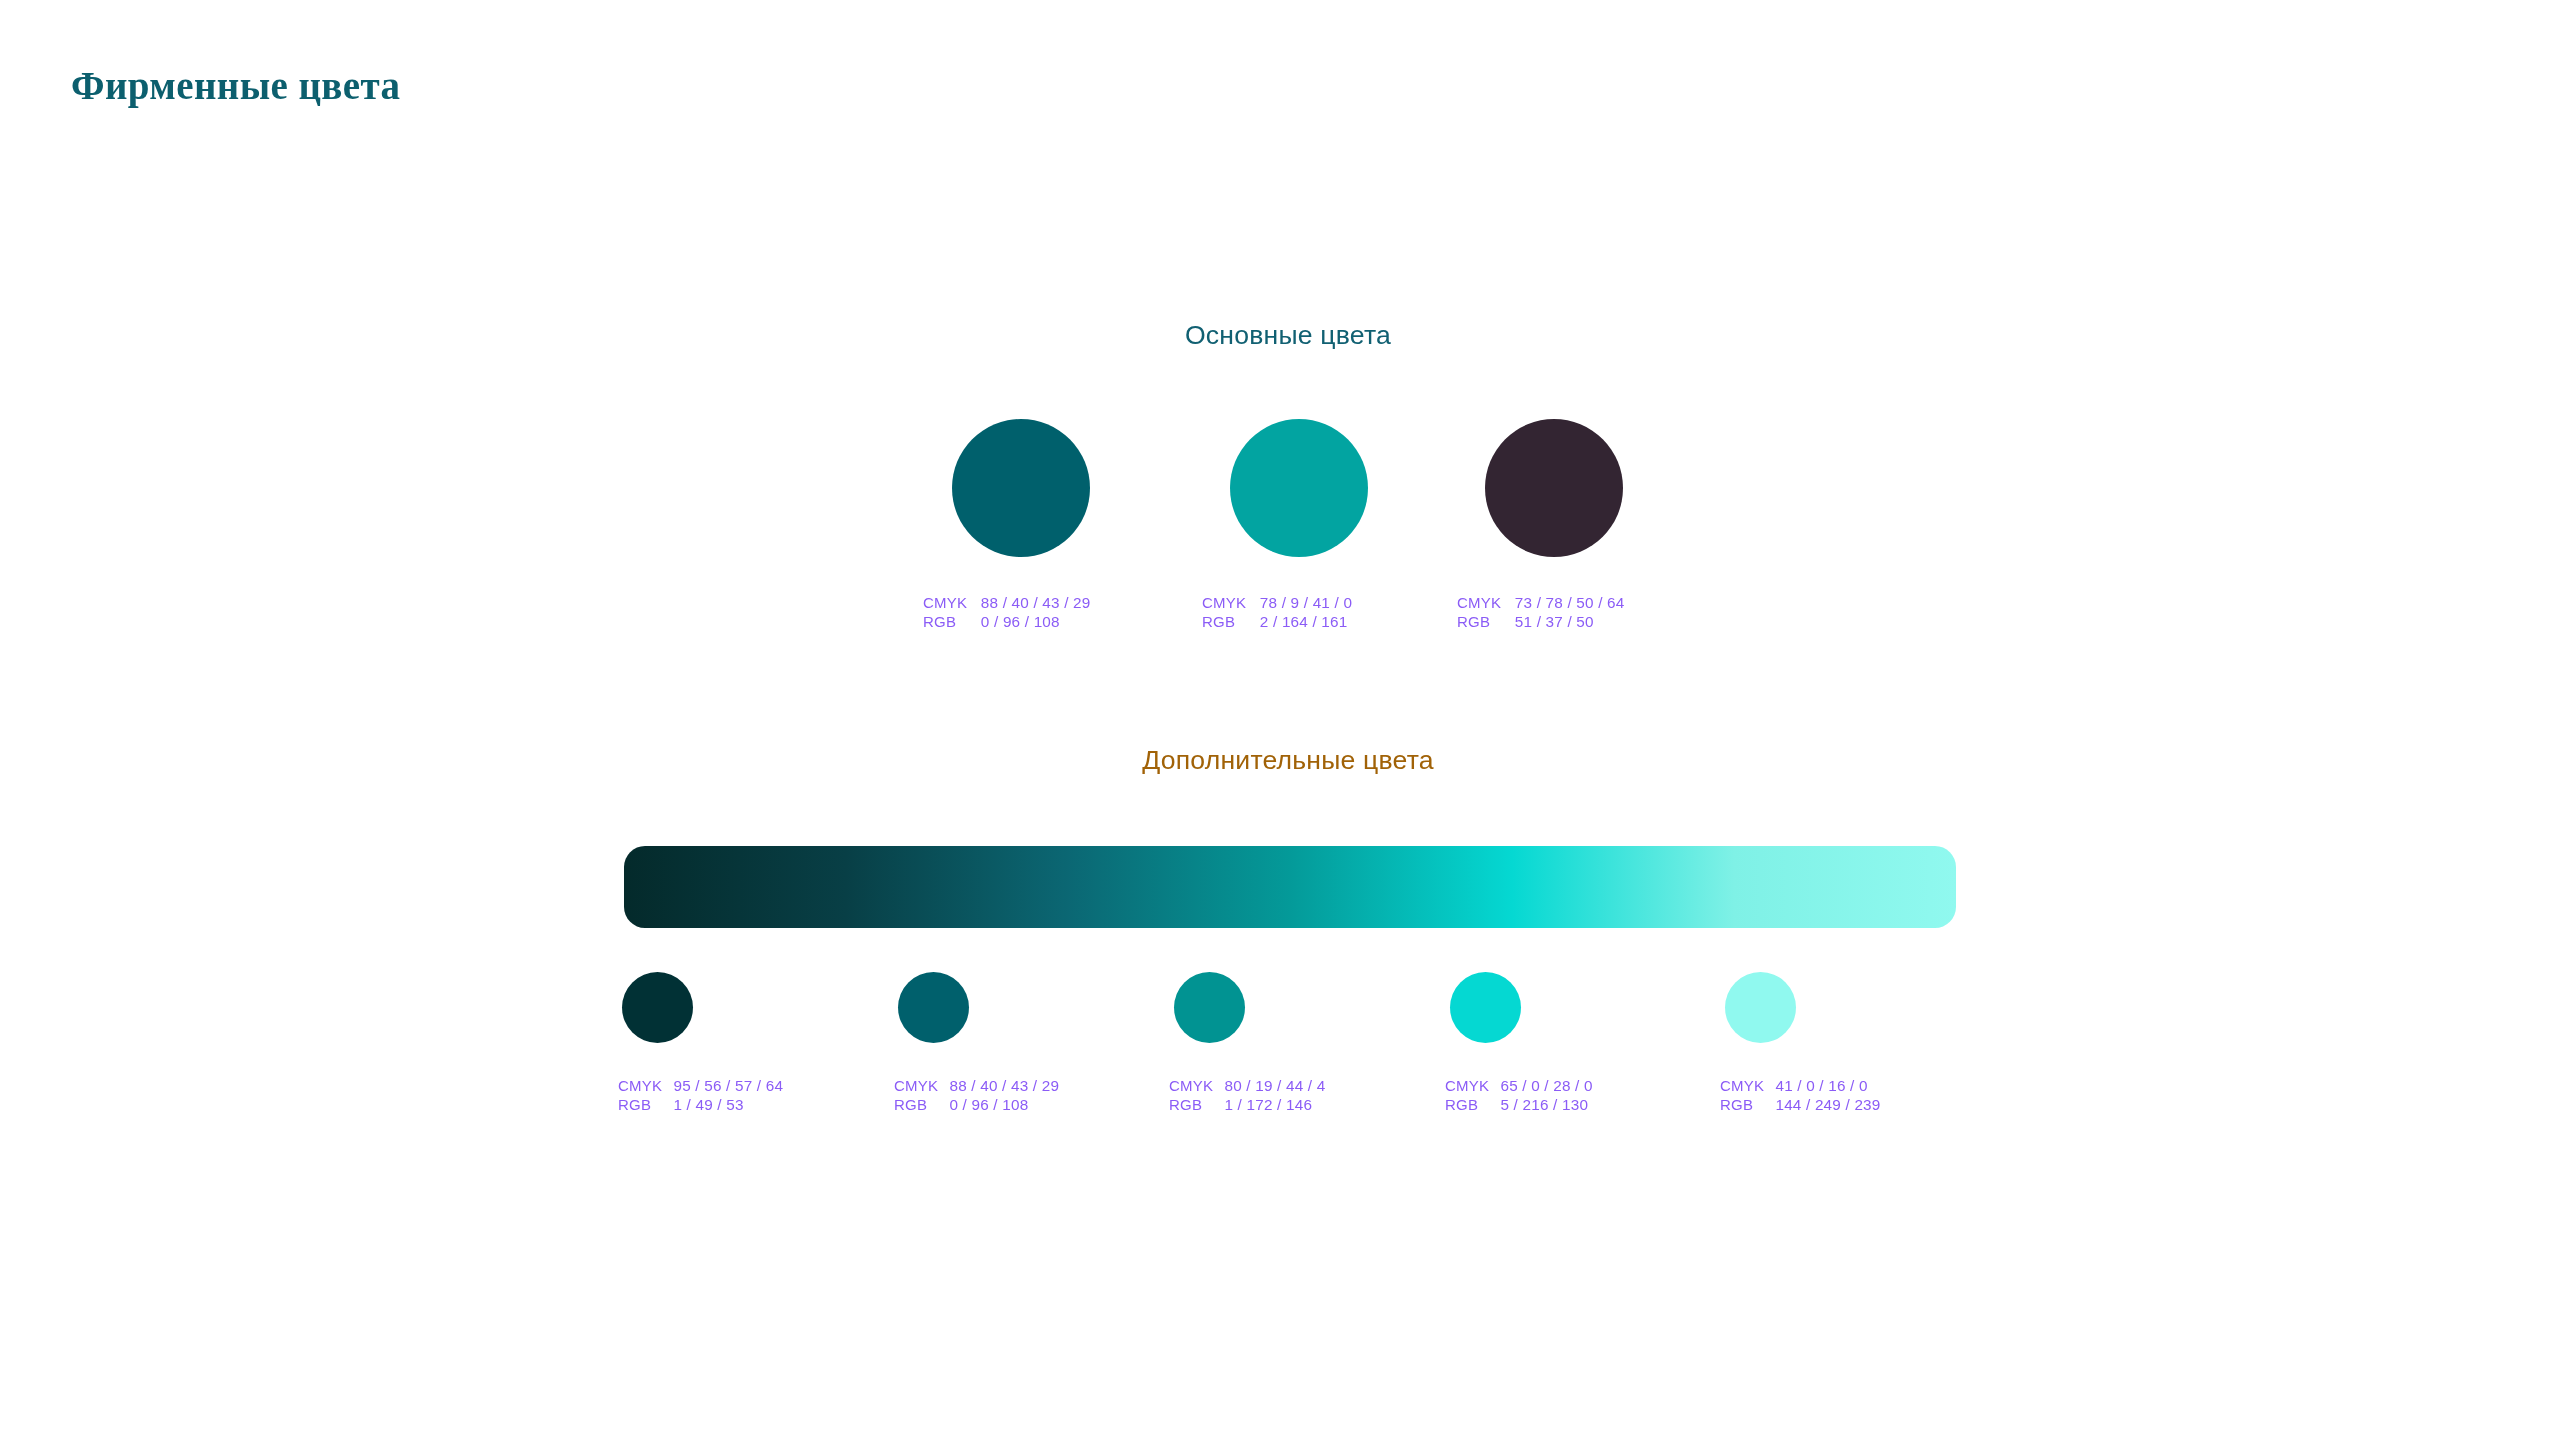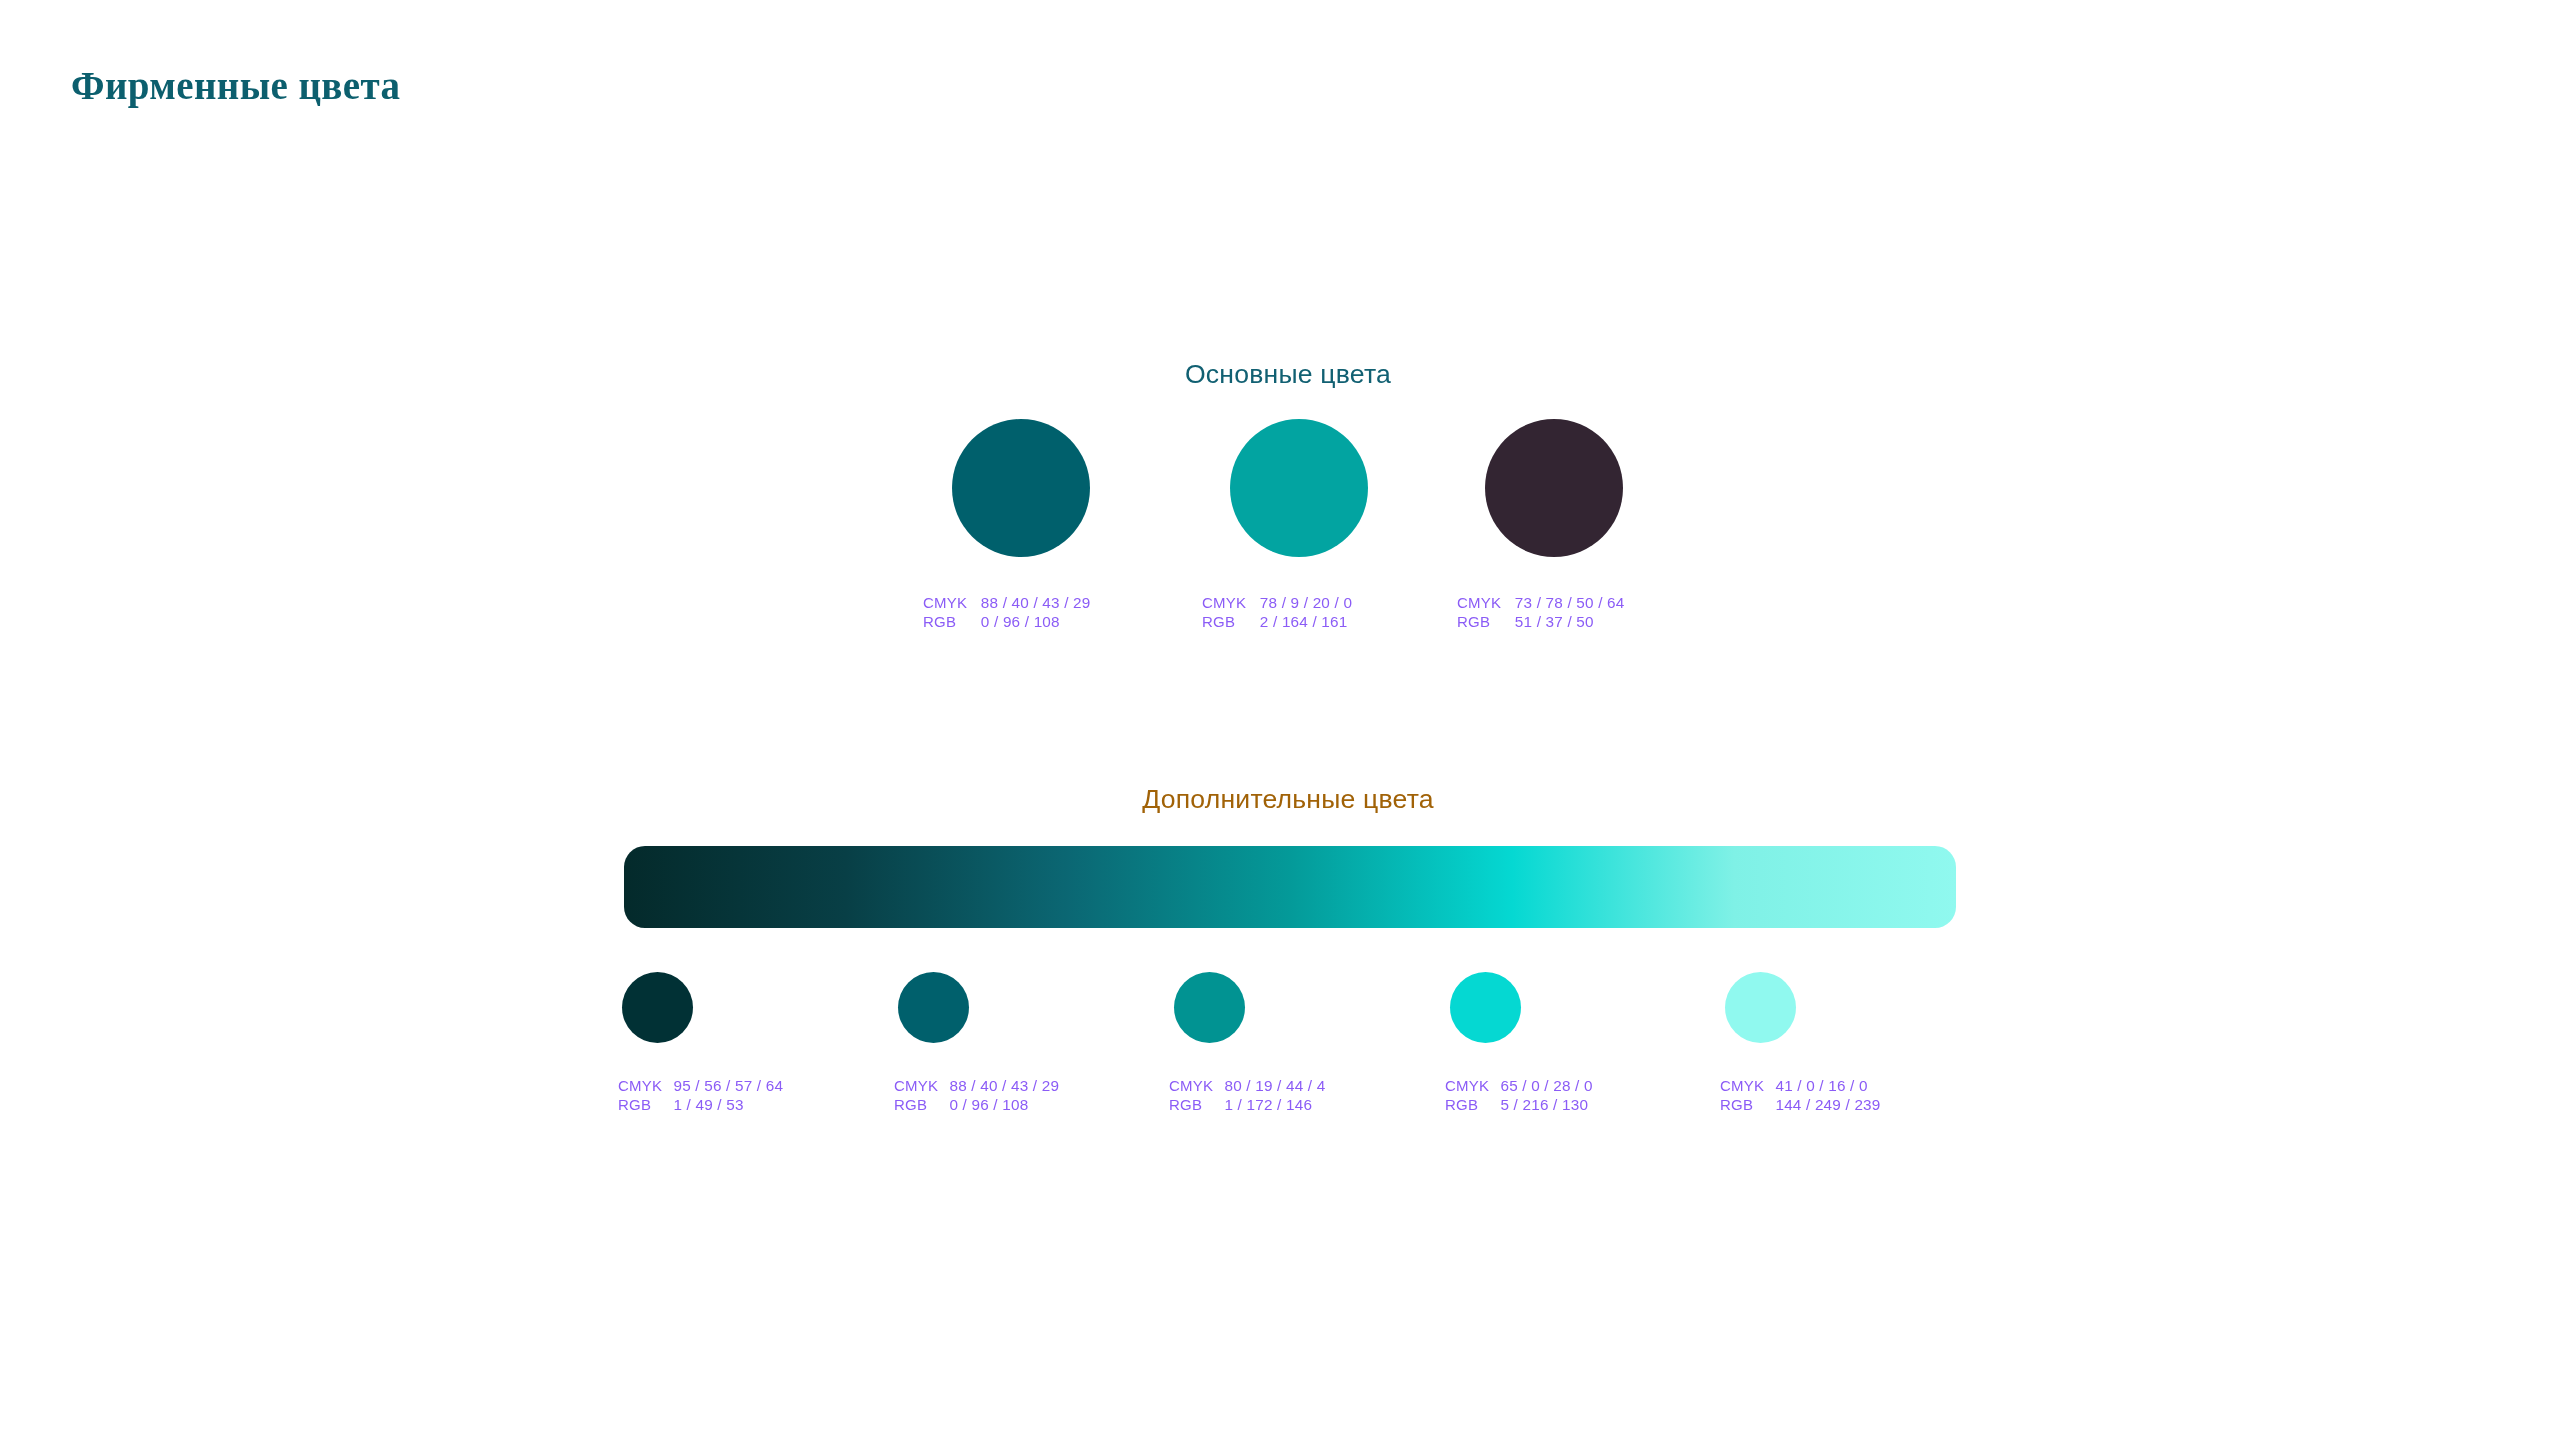--- a/index.html
+++ b/index.html
@@ -31,21 +31,20 @@
 
   
   .section-heading {
     position: absolute;
     width: 100%;
     text-align: center;
     font-size: 26.6px;
     font-weight: normal;
     color: #116072;
     letter-spacing: 0.2px;
-    margin-top: 39px;
   }
   #heading-primary   { top: 320px; }
   #heading-secondary { top: 745px; }
 
   
   #primary-row {
     position: absolute;
     left: 0;
     top: 419px;
     width: 2576px;
@@ -143,21 +142,21 @@
 
   <div class="primary-item" style="left:1230px">
     <span class="primary-dot" style="background:#02a4a1"></span>
   </div>
   <div class="primary-labels" style="left:1202px">
     <span class="label-keys">
       <span class="label-line">CMYK</span>
       <span class="label-line">RGB</span>
     </span>
     <span class="label-values">
-      <span class="label-line">78 / 9 / 20 / 0</span>
+      <span class="label-line">78 / 9 / 41 / 0</span>
       <span class="label-line">2 / 164 / 161</span>
     </span>
   </div>
 
   <div class="primary-item" style="left:1485px">
     <span class="primary-dot" style="background:#332532"></span>
   </div>
   <div class="primary-labels" style="left:1457px">
     <span class="label-keys">
       <span class="label-line">CMYK</span>

